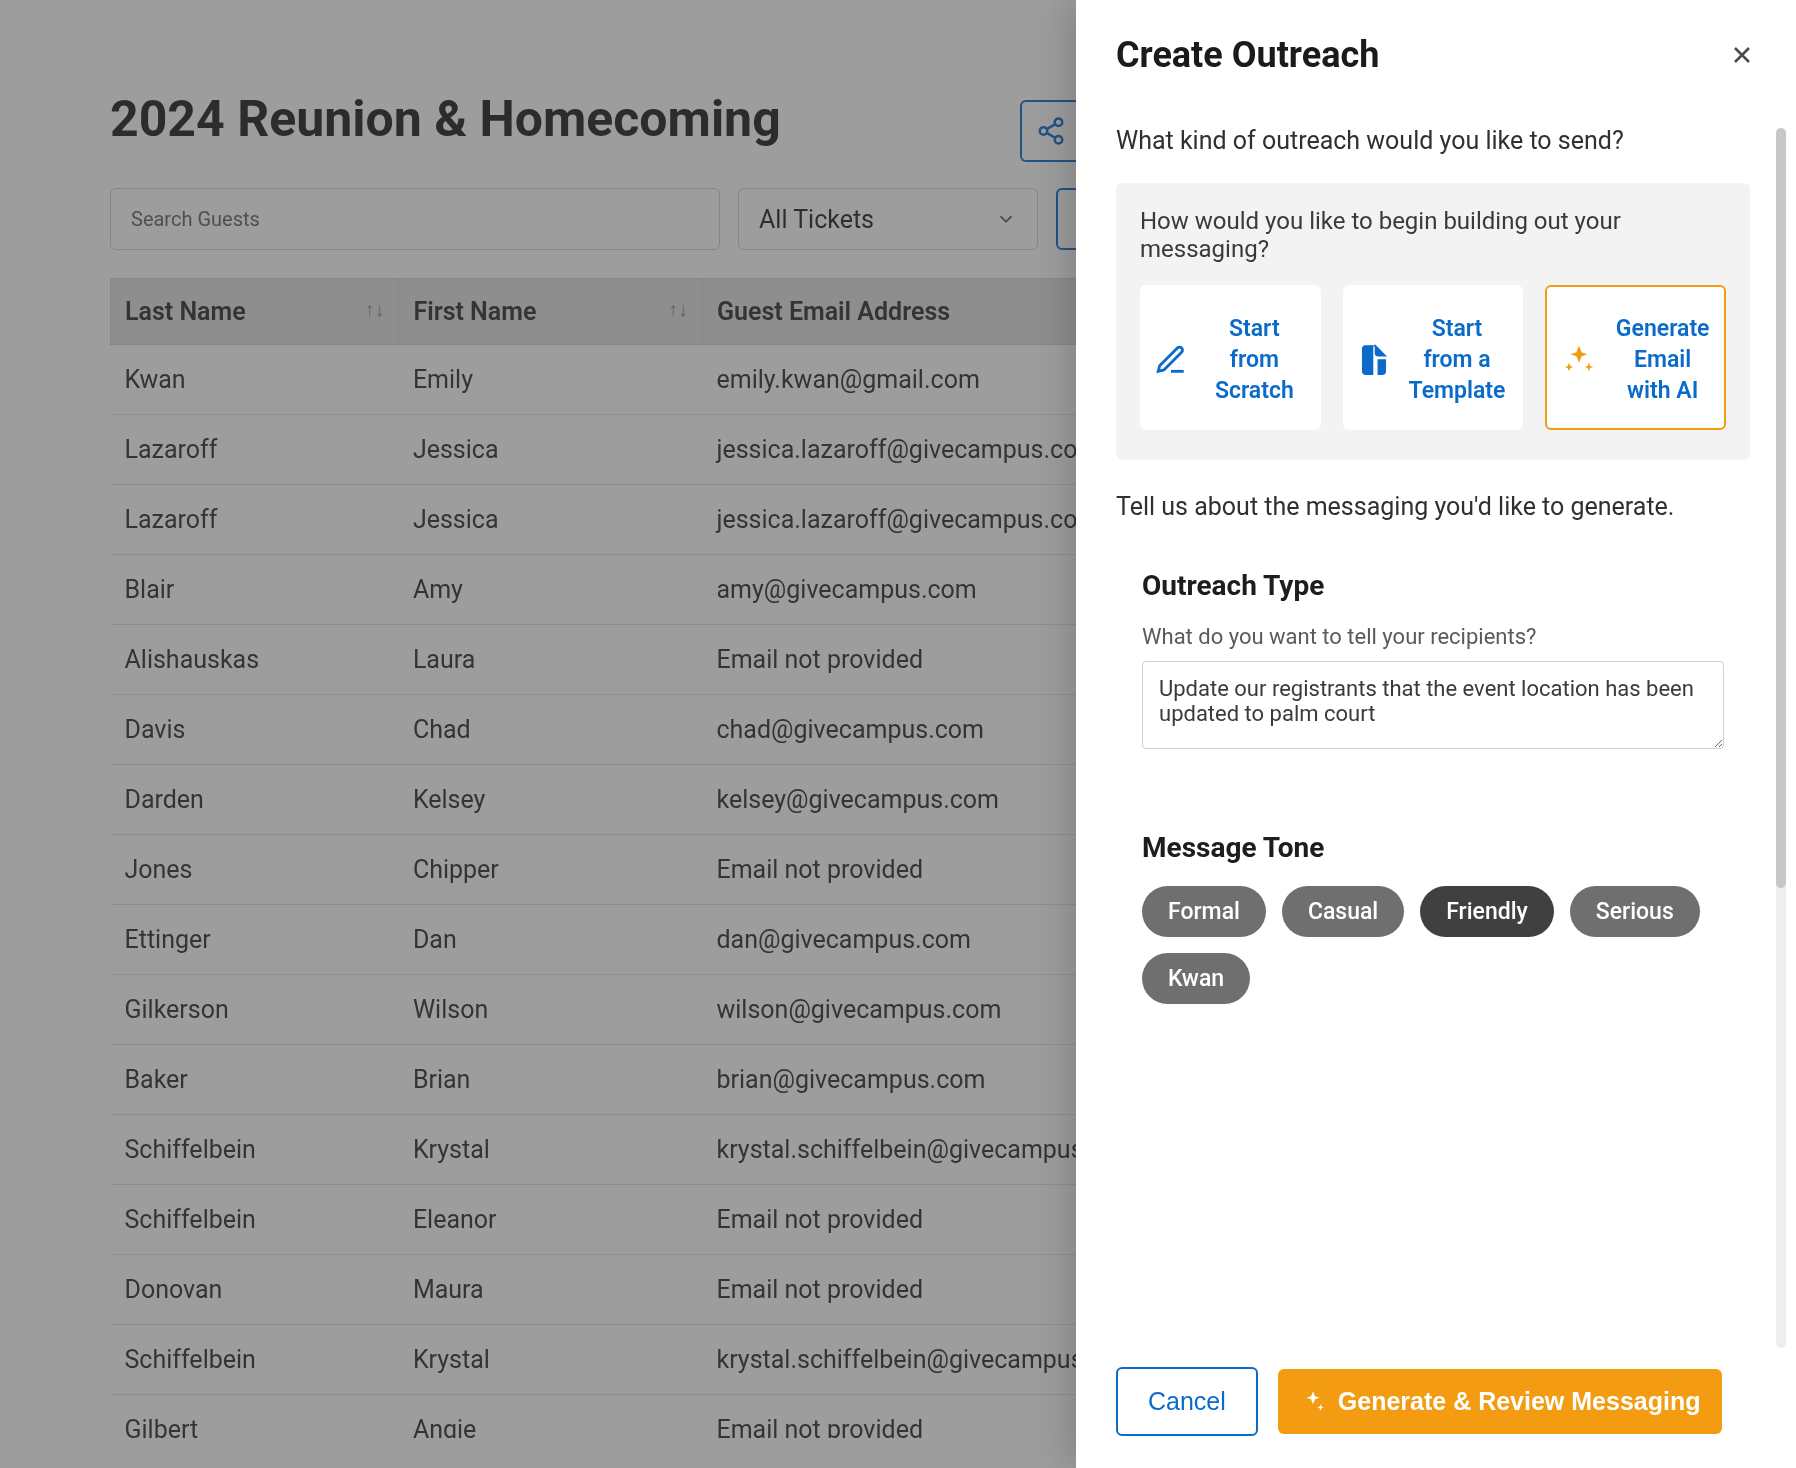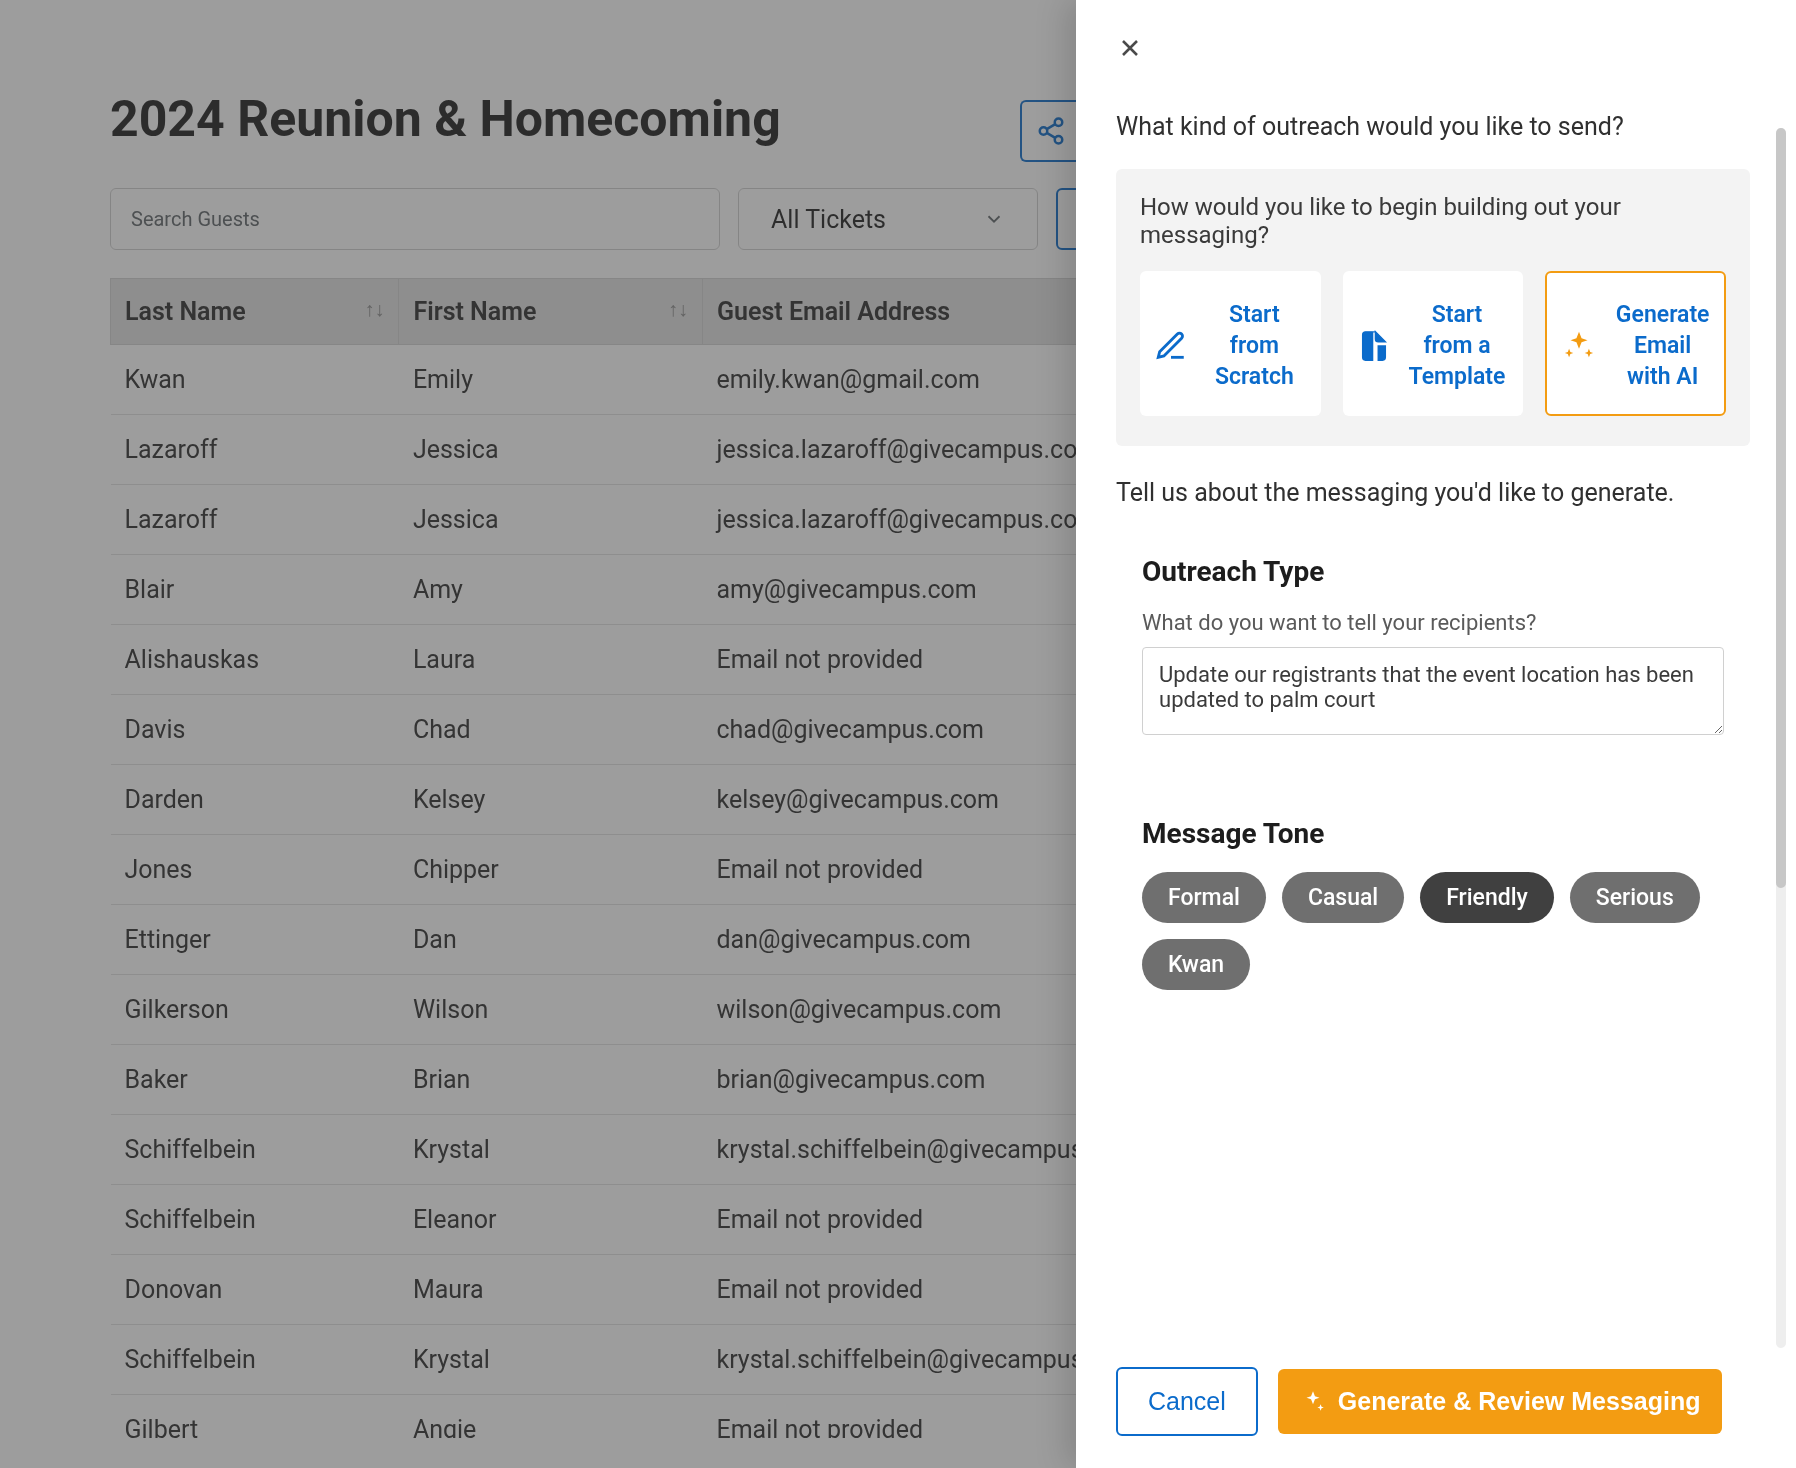--- a/index.html
+++ b/index.html
@@ -14,21 +14,21 @@
   .page-inner { padding:60px 40px 40px 80px; width:1730px; }
   .page-title { font-size:50px; font-weight:700; color:#1d1d1d; margin:0 0 40px 0; }
   .top-controls { display:flex; gap:18px; margin-bottom:28px; }
   .search-input {
     width:610px; height:62px; border:1.5px solid #cfcfcf; border-radius:6px;
     padding:0 20px; font-size:20px; color:#5f6569;
     display:flex; align-items:center;
   }
   .select-box {
     width:300px; height:62px; border:1.5px solid #cfcfcf; border-radius:6px;
-    padding:0 32px; font-size:25px; color:#1e1e1e;
+    padding:0 20px; font-size:25px; color:#1e1e1e;
     display:flex; align-items:center; justify-content:space-between;
   }
   .chevron-down { font-size:22px; color:#5f6569; }
   .partial-btn {
     height:62px; border:2px solid #0b6bcb; border-radius:6px;
     width:140px;
   }
   .share-edge {
     position:absolute; top:70px; left:990px;
     height:62px; width:60px;
@@ -294,20 +294,21 @@
           </tr>
         </tbody>
     </table>
   </div>
 </div>
 
 <div class="dim"></div>
 
 <div class="panel">
   <div class="panel-head">
+    <div class="panel-title">Create Outreach</div>
     <div class="close-x">
       <svg width="28" height="28" viewBox="0 0 24 24" fill="none" stroke="#4a4a4a" stroke-width="2.2">
           <path d="M18 6L6 18M6 6l12 12"></path>
         </svg>
     </div>
   </div>
 
   <div class="fake-scroll">
       <div class="thumb"></div>
     </div>

